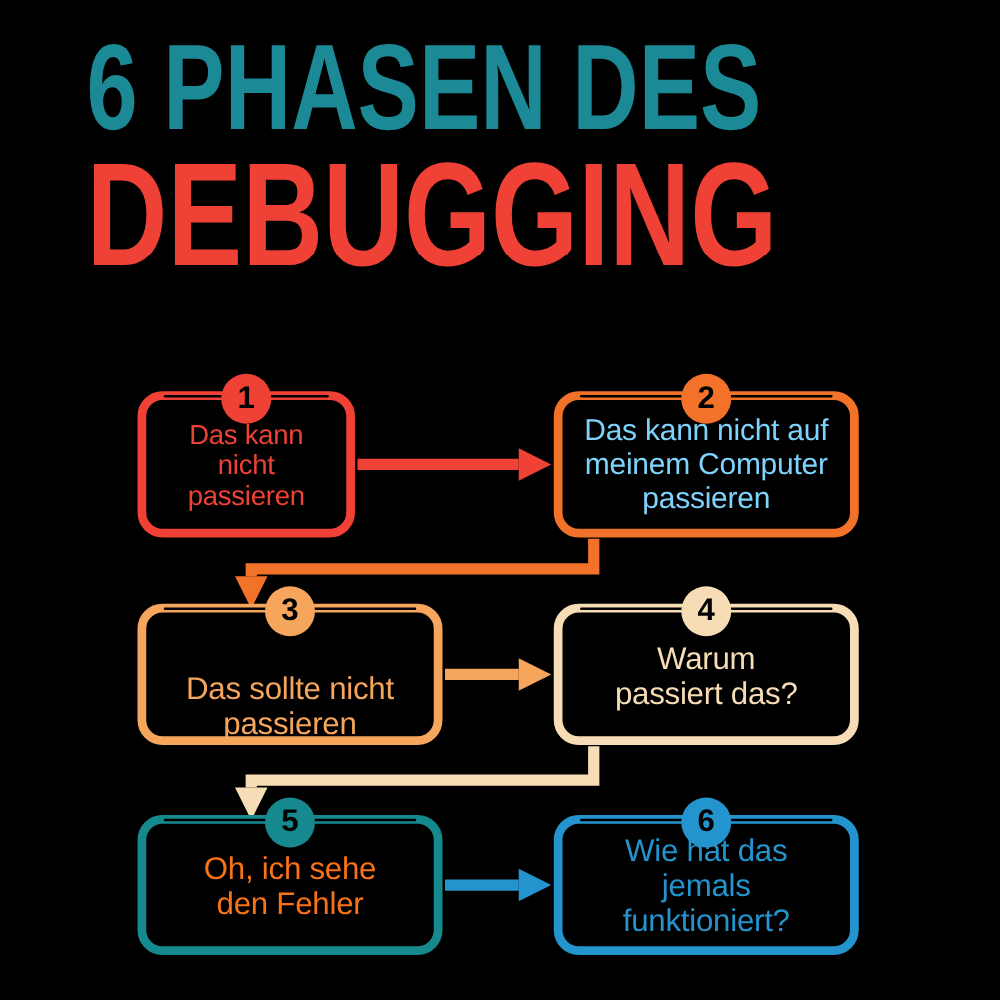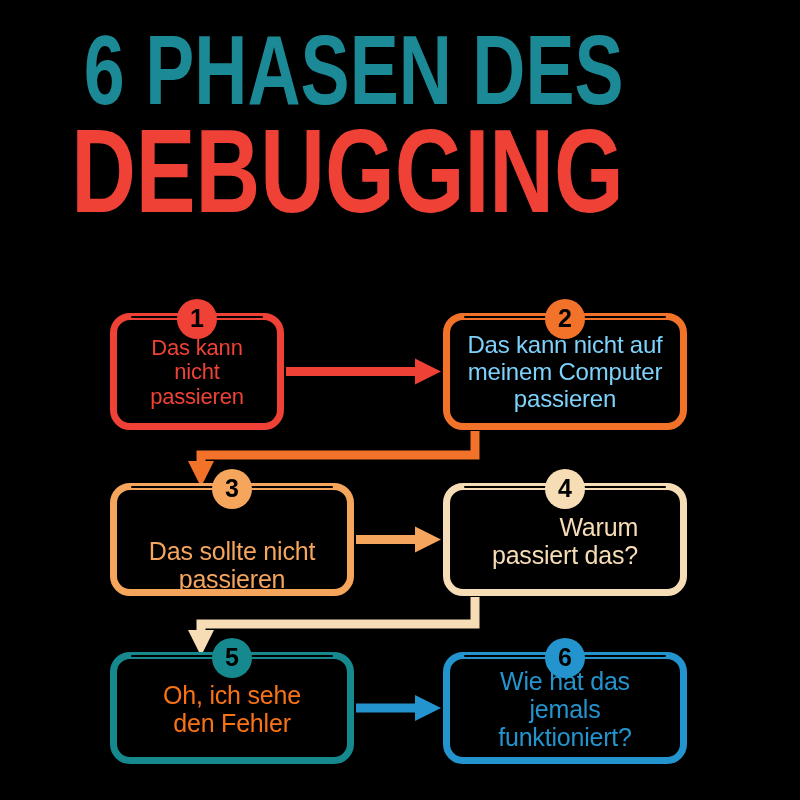--- a/index.html
+++ b/index.html
@@ -21,21 +21,21 @@
     height: 800px;
     background: #000000;
   }
 
   
   .title-block {
     position: absolute;
     left: 0;
     top: 26px;
     width: 693px;
-    text-align: right;
+    text-align: left;
     user-select: none;
   }
   .title-line {
     display: block;
     font-family: "Liberation Sans Narrow", "Liberation Sans", sans-serif;
     font-weight: 700;
     letter-spacing: 0px;
     line-height: 0.92;
     white-space: nowrap;
     transform-origin: center top;
@@ -162,21 +162,21 @@
 meinem Computer
 passieren</div>
       </div>
       <div class="node" style="left: 110px; top: 483px; width: 244px; height: 113px; border-color: rgb(246, 165, 92);">
         <div class="badge" style="background: rgb(246, 165, 92);">3</div>
         <div class="node-label" style="color: rgb(246, 165, 92); font-size: 25px; margin-top: 48px;">Das sollte nicht
 passieren</div>
       </div>
       <div class="node" style="left: 443px; top: 483px; width: 244px; height: 113px; border-color: rgb(247, 221, 181);">
         <div class="badge" style="background: rgb(247, 221, 181);">4</div>
-        <div class="node-label" style="color: rgb(247, 221, 181); font-size: 25px; text-align: right;">Warum
+        <div class="node-label" style="color: rgb(247, 221, 181); font-size: 25px;">Warum
 passiert das?</div>
       </div>
       <div class="node" style="left: 110px; top: 652px; width: 244px; height: 112px; border-color: rgb(22, 137, 142);">
         <div class="badge" style="background: rgb(22, 137, 142);">5</div>
         <div class="node-label" style="color: #f97316; font-size: 25px;">Oh, ich sehe
 den Fehler</div>
       </div>
       <div class="node" style="left: 443px; top: 652px; width: 244px; height: 112px; border-color: rgb(36, 148, 206);">
         <div class="badge" style="background: rgb(36, 148, 206);">6</div>
         <div class="node-label" style="color: rgb(36, 148, 206); font-size: 25px;">Wie hat das

